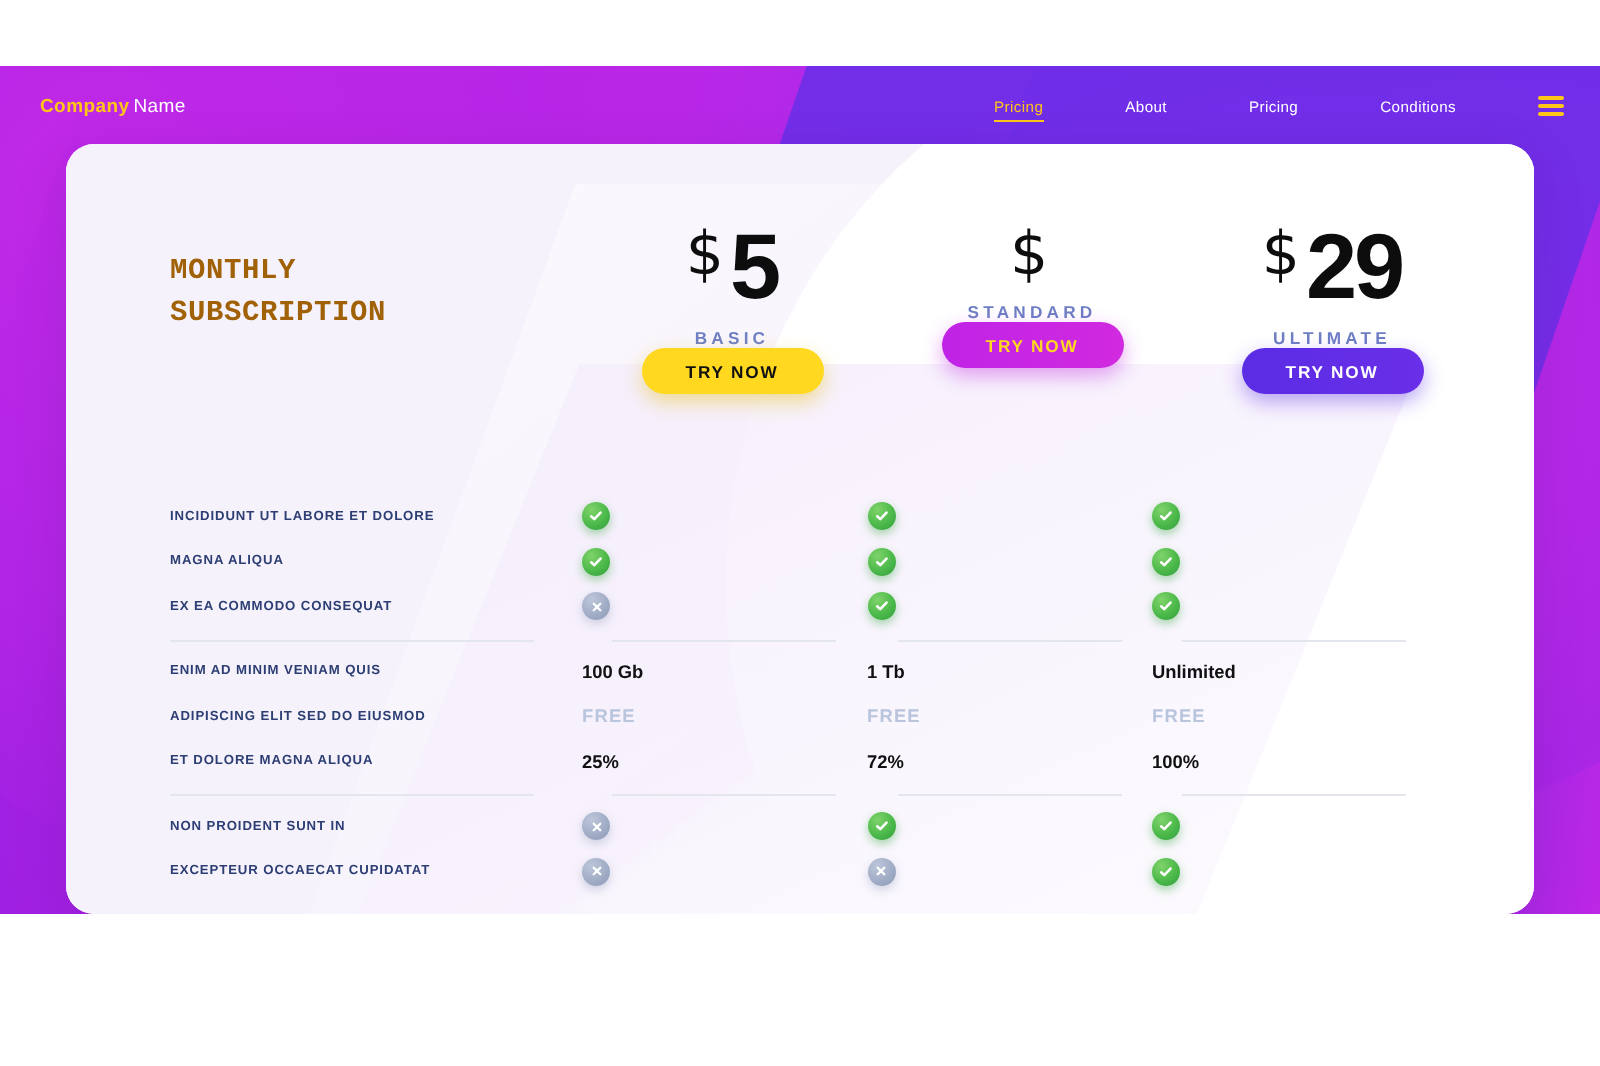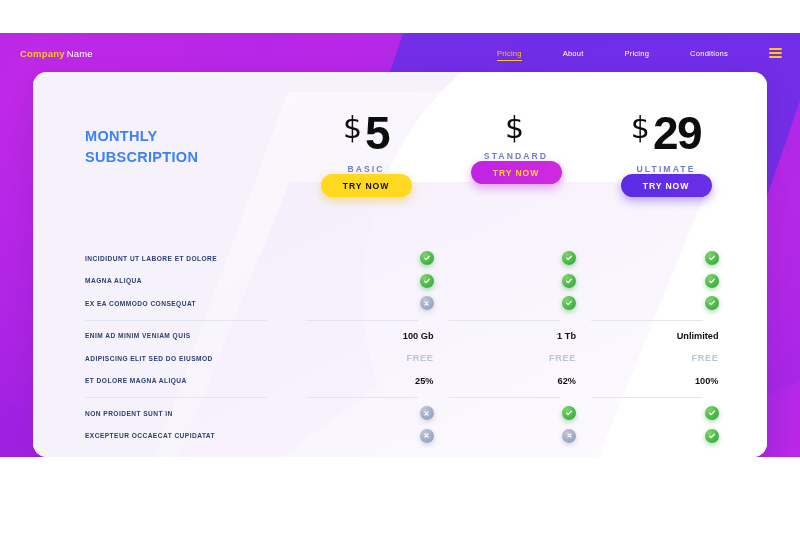--- a/index.html
+++ b/index.html
@@ -84,21 +84,21 @@
     position:absolute;left:190px;top:110px;width:420px;height:330px;
     background:linear-gradient(150deg,rgba(245,238,252,.9),rgba(250,246,254,.5));
     transform:skewX(-22deg);
   }
   .inner{position:absolute;inset:0;z-index:3;}
 
   
   .heading{
     position:absolute;left:52px;top:54px;
     font-size:14.5px;font-weight:bold;line-height:1.42;
-    letter-spacing:.3px;color:#3b82f6;text-transform:uppercase;
+    letter-spacing:.3px;color:#a16207;text-transform:uppercase;font-family:Liberation Mono, monospace;
   }
 
   
   .cols{position:absolute;left:258px;top:38px;width:450px;display:flex;}
   .col{width:150px;display:flex;flex-direction:column;align-items:center;}
   .price{display:flex;align-items:flex-start;color:#0d0d0d;line-height:1;}
   .price .cur{font-size:30px;font-weight:400;margin-top:3px;margin-right:3px;font-family:"DejaVu Sans", sans-serif;}
   .price .amt{font-size:46px;font-weight:bold;letter-spacing:-1.5px;}
   .planname{
     margin-top:8px;font-size:8.6px;font-weight:bold;letter-spacing:2.1px;
@@ -114,21 +114,21 @@
   .cta.ultimate{background:linear-gradient(90deg,#5a2ce4,#6a2fe8);color:#ffffff;box-shadow:0 4px 10px rgba(92,48,230,.42);}
 
   
   .table{position:absolute;left:52px;top:175px;width:634px;}
   .grp{width:100%;}
   .row{display:flex;align-items:center;height:22.5px;}
   .row .lbl{
     width:206px;font-size:6.6px;font-weight:bold;letter-spacing:.45px;
     color:#2c3e73;text-transform:uppercase;
   }
-  .row .cell{width:142.5px;display:flex;justify-content:flex-end;align-items:center;}
+  .row .cell{width:142.5px;display:flex;justify-content:flex-start;align-items:center;}
   .val{font-size:9.2px;font-weight:bold;color:#111111;}
   .val.free{color:#b9c4dd;letter-spacing:.6px;}
 
   .mark{
     width:14px;height:14px;border-radius:50%;
     display:flex;align-items:center;justify-content:center;
     font-size:7.5px;color:#fff;font-weight:bold;line-height:1;
   }
   .mark.yes{
     background:radial-gradient(circle at 34% 28%,#7fd36a 0%,#4cb94a 55%,#2f9e3c 100%);
@@ -335,21 +335,21 @@
             <div class="cell">
                 <span class="val free">FREE</span>
               </div>
           </div>
           <div class="row">
             <div class="lbl">ET DOLORE MAGNA ALIQUA</div>
             <div class="cell">
                 <span class="val">25%</span>
               </div>
             <div class="cell">
-                <span class="val">62%</span>
+                <span class="val">72%</span>
               </div>
             <div class="cell">
                 <span class="val">100%</span>
               </div>
           </div>
         </div>
 
         <div class="divider">
           <div class="dl">
               <i></i>

